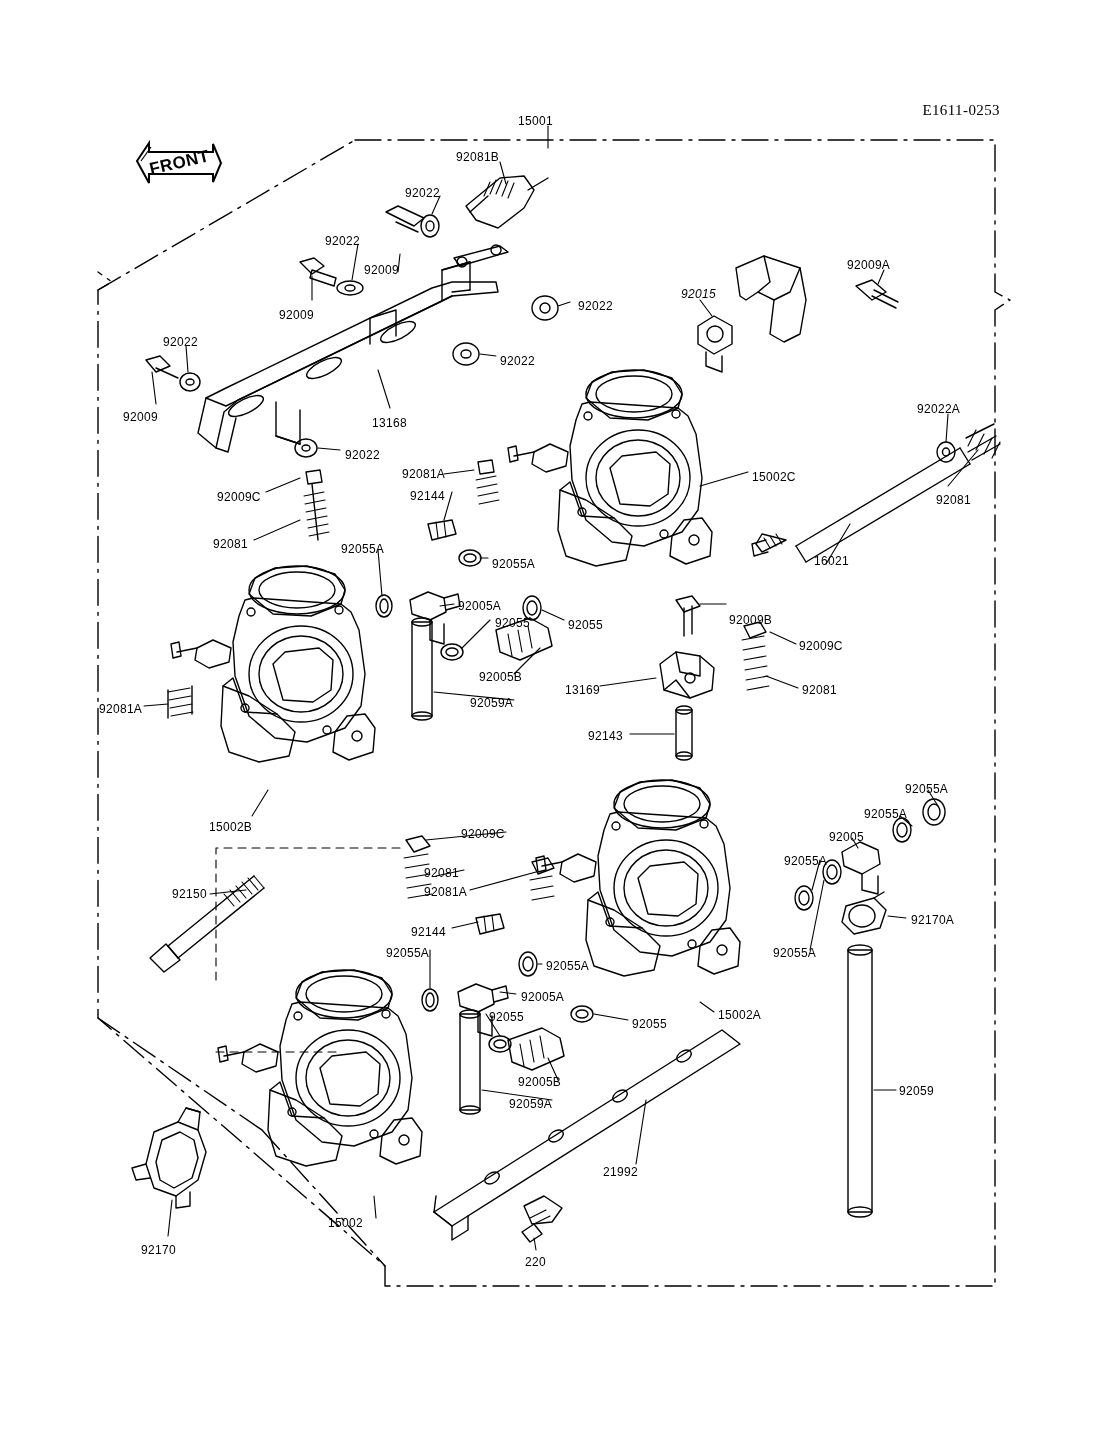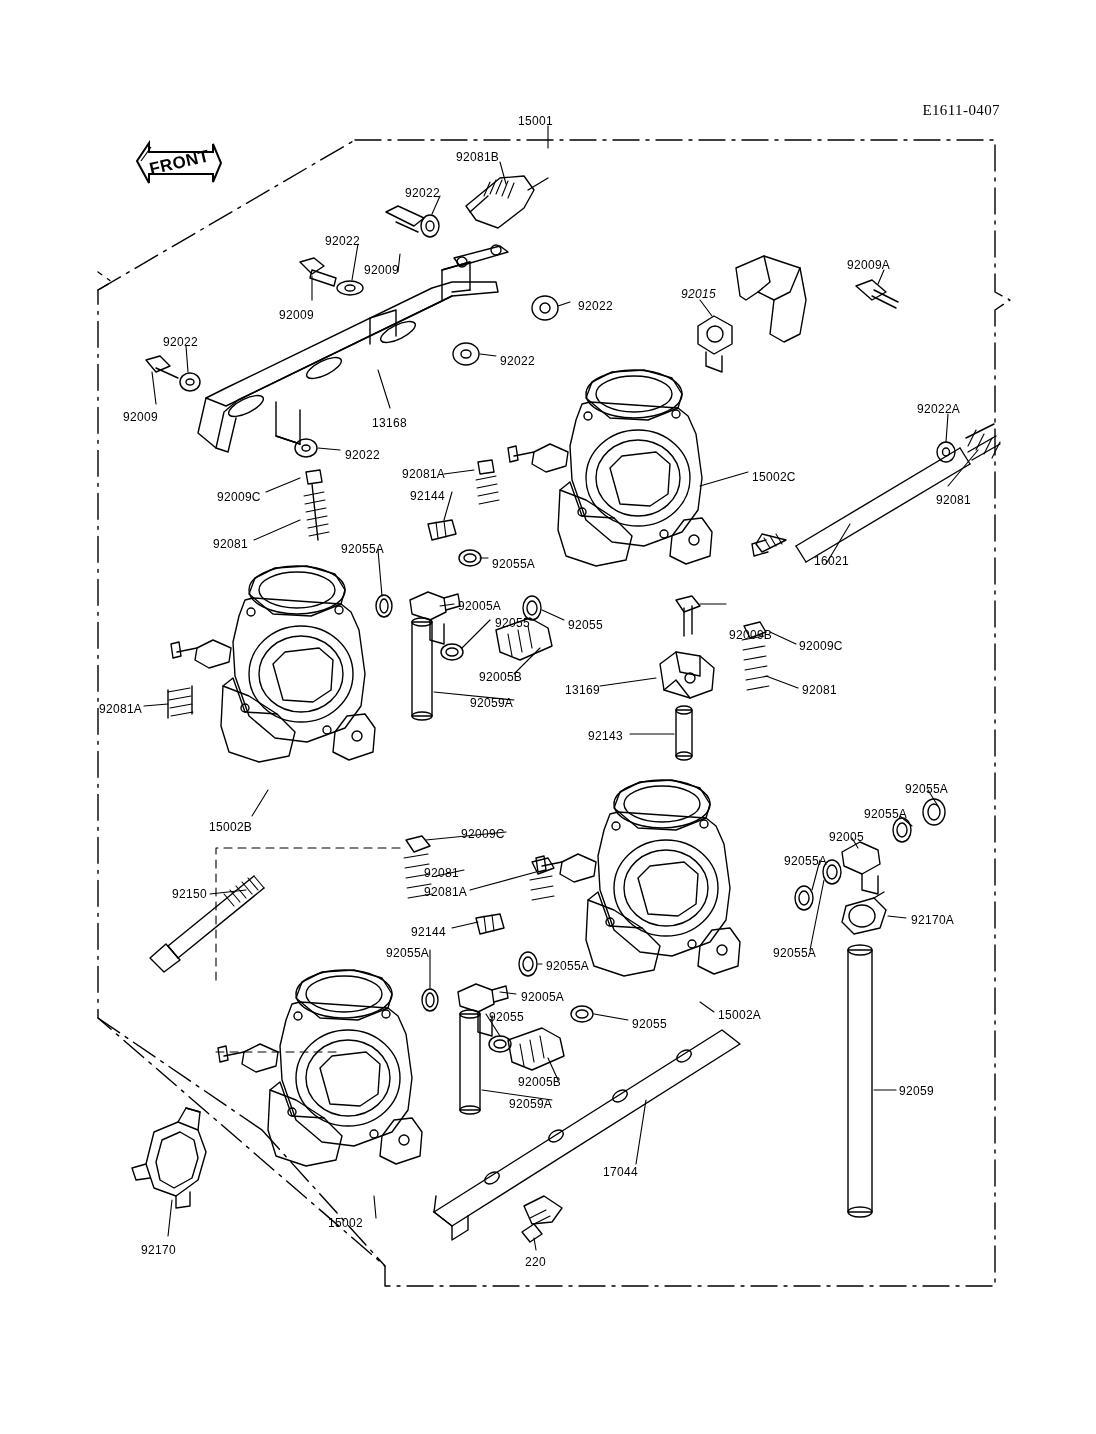--- a/index.html
+++ b/index.html
@@ -58,21 +58,21 @@
     font-size: 17px;
     transform: rotate(-13deg);
     letter-spacing: 0.5px;
   }
 </style>
 </head>
 <body>
 
 <div id="sheet">
 
-  <div class="drawing-no">E1611-0407</div>
+  <div class="drawing-no">E1611-0253</div>
 
   <div class="front-arrow">
     <svg width="92" height="66" viewBox="0 0 92 66">
       <g fill="none" stroke="#000" stroke-width="2">
         <path d="M4 28 L16 10 L16 19 L80 19 L80 11 L88 30 L80 49 L80 41 L16 41 L16 50 Z" fill="#fff"></path>
       </g>
       <g fill="none" stroke="#000" stroke-width="1.2">
         <path d="M8 28 L18 14"></path>
       </g>
     </svg>
@@ -591,21 +591,21 @@
   <div class="lbl" style="left:217px; top:491px;">92009C</div>
   <div class="lbl" style="left:402px; top:468px;">92081A</div>
   <div class="lbl" style="left:410px; top:490px;">92144</div>
   <div class="lbl" style="left:213px; top:538px;">92081</div>
   <div class="lbl" style="left:341px; top:543px;">92055A</div>
   <div class="lbl" style="left:492px; top:558px;">92055A</div>
   <div class="lbl" style="left:814px; top:555px;">16021</div>
   <div class="lbl" style="left:458px; top:600px;">92005A</div>
   <div class="lbl" style="left:495px; top:617px;">92055</div>
   <div class="lbl" style="left:568px; top:619px;">92055</div>
-  <div class="lbl" style="left:729px; top:629px;">92009B</div>
+  <div class="lbl" style="left:729px; top:614px;">92009B</div>
   <div class="lbl" style="left:799px; top:640px;">92009C</div>
   <div class="lbl" style="left:479px; top:671px;">92005B</div>
   <div class="lbl" style="left:565px; top:684px;">13169</div>
   <div class="lbl" style="left:802px; top:684px;">92081</div>
   <div class="lbl" style="left:470px; top:697px;">92059A</div>
   <div class="lbl" style="left:99px;  top:703px;">92081A</div>
   <div class="lbl" style="left:588px; top:730px;text-align:center;">92143</div>
   <div class="lbl" style="left:209px; top:821px;">15002B</div>
   <div class="lbl" style="left:905px; top:783px;">92055A</div>
   <div class="lbl" style="left:864px; top:808px;">92055A</div>
@@ -620,18 +620,18 @@
   <div class="lbl" style="left:386px; top:947px;">92055A</div>
   <div class="lbl" style="left:773px; top:947px;">92055A</div>
   <div class="lbl" style="left:546px; top:960px;">92055A</div>
   <div class="lbl" style="left:521px; top:991px;">92005A</div>
   <div class="lbl" style="left:718px; top:1009px;">15002A</div>
   <div class="lbl" style="left:489px; top:1011px;">92055</div>
   <div class="lbl" style="left:632px; top:1018px;">92055</div>
   <div class="lbl" style="left:518px; top:1076px;">92005B</div>
   <div class="lbl" style="left:509px; top:1098px;">92059A</div>
   <div class="lbl" style="left:899px; top:1085px;">92059</div>
-  <div class="lbl" style="left:603px; top:1166px;">17044</div>
+  <div class="lbl" style="left:603px; top:1166px;">21992</div>
   <div class="lbl" style="left:328px; top:1217px;text-align:center;">15002</div>
   <div class="lbl" style="left:141px; top:1244px;">92170</div>
   <div class="lbl" style="left:525px; top:1256px;">220</div>
 
 </div>
 
 </body></html>

